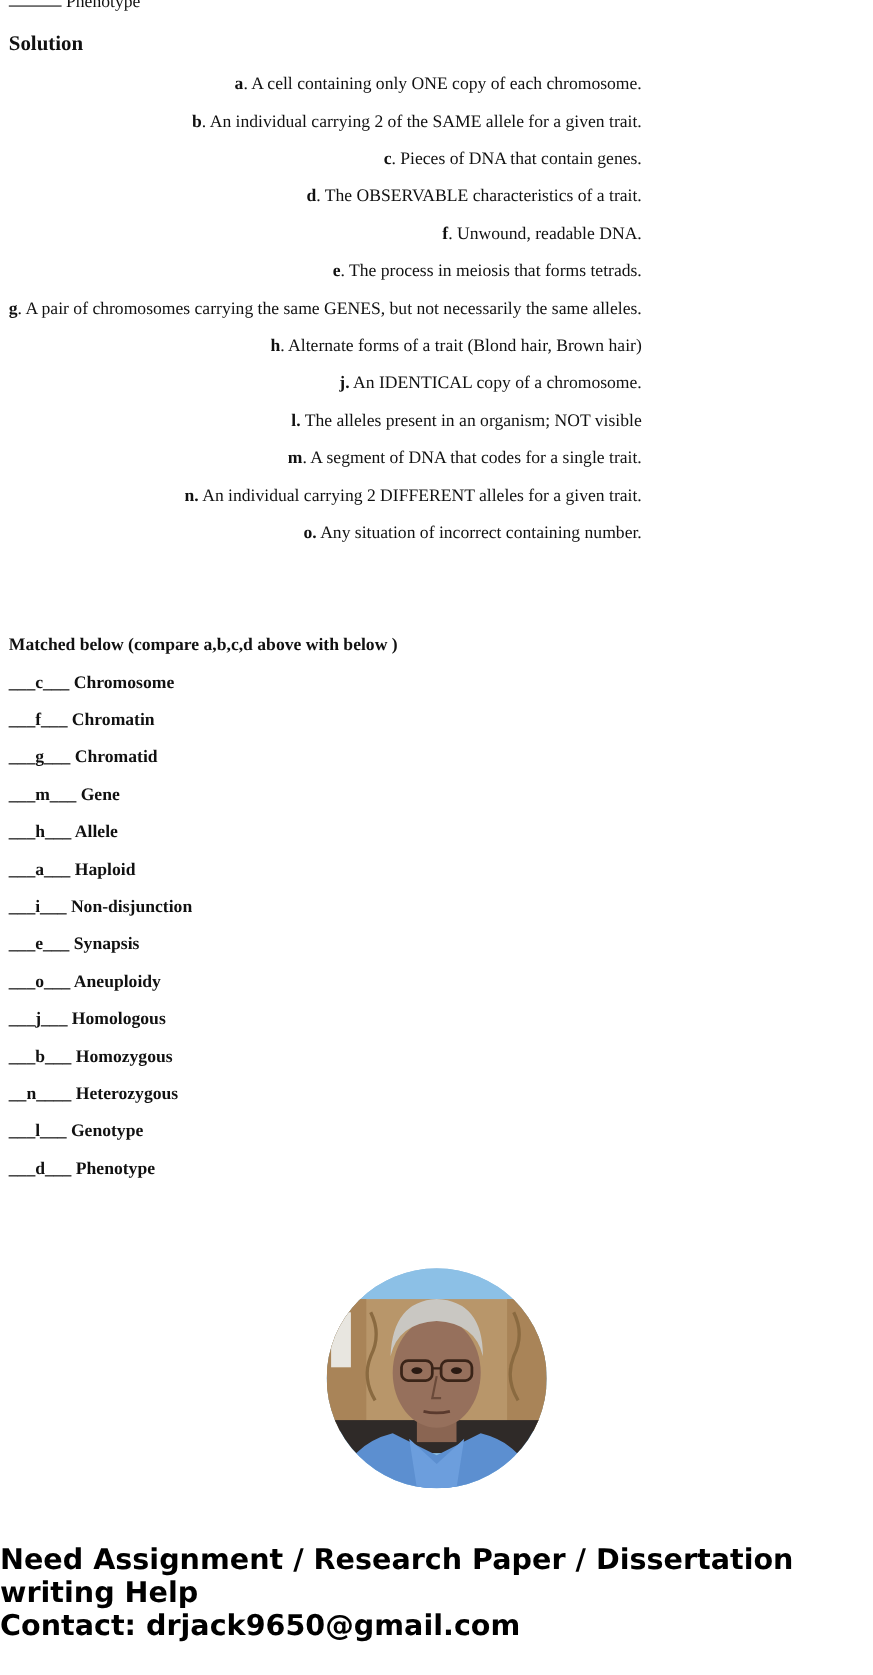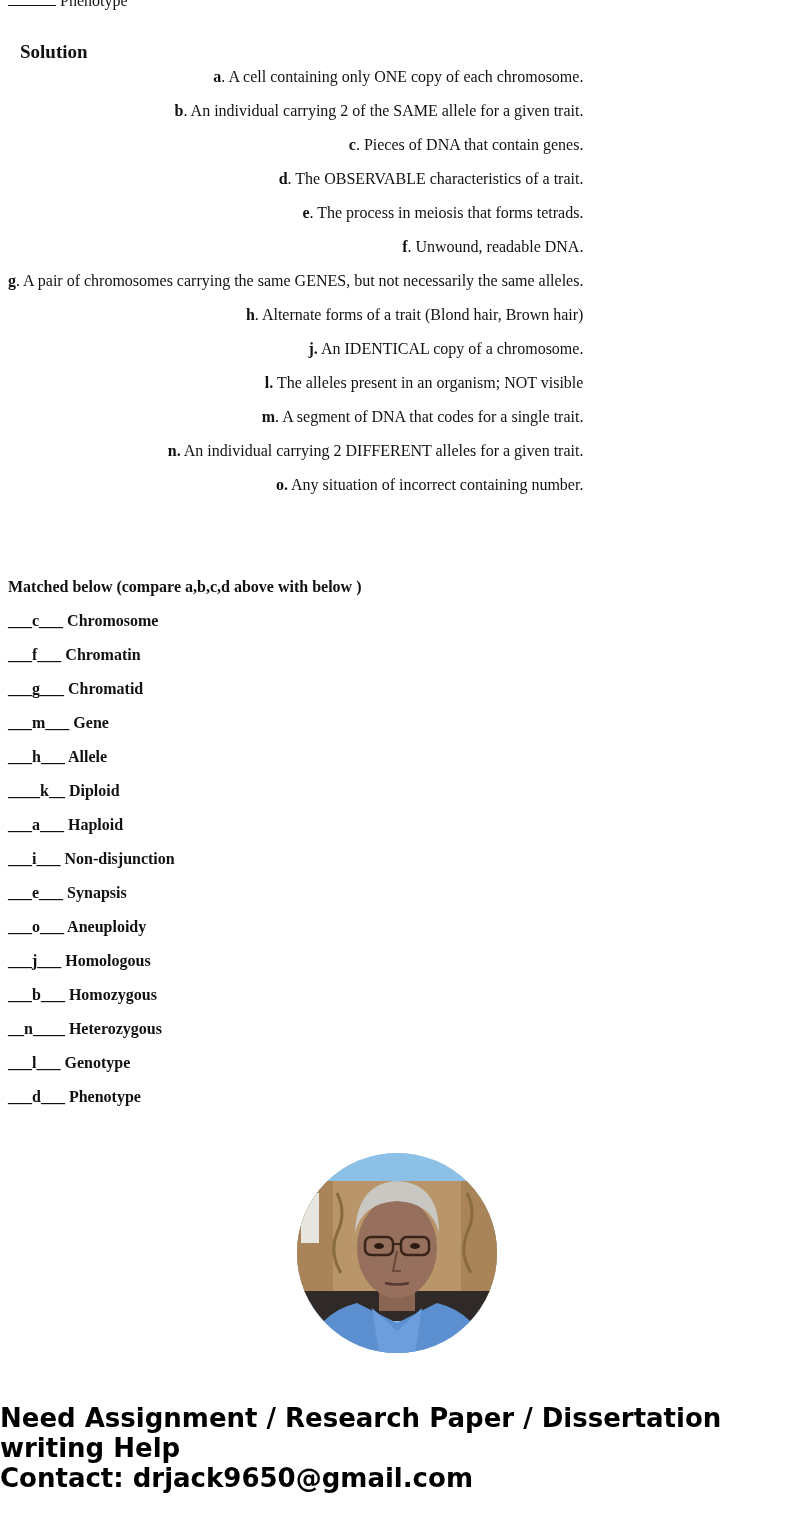--- a/index.html
+++ b/index.html
@@ -35,21 +35,21 @@
       width: 48px;
       border-bottom: 1.5px solid #111;
       height: 14px;
       vertical-align: baseline;
       margin-right: 4px;
     }
     h3.solution {
       position: absolute;
       top: 29px;
       left: 0;
-      margin: 12px;
+      margin: 0;
       font-size: 19px;
       font-weight: bold;
       line-height: 22px;
     }
     .defs {
       position: absolute;
       top: 68px;
       left: 0;
       margin: 0;
       padding: 0;
@@ -125,40 +125,39 @@
     <span class="blank"></span><span>Phenotype</span>
   </div>
 
   <h3 class="solution">Solution</h3>
 
   <ul class="defs">
     <li><span class="letter">a</span><span>.</span><span> A cell containing only ONE copy of each chromosome.</span></li>
     <li><span class="letter">b</span><span>.</span><span> An individual carrying 2 of the SAME allele for a given trait.</span></li>
     <li><span class="letter">c</span><span>.</span><span> Pieces of DNA that contain genes.</span></li>
     <li><span class="letter">d</span><span>.</span><span> The OBSERVABLE characteristics of a trait.</span></li>
+    <li><span class="letter">f</span><span>.</span><span> Unwound, readable DNA.</span></li>
     <li><span class="letter">e</span><span>.</span><span> The process in meiosis that forms tetrads.</span></li>
-    <li><span class="letter">f</span><span>.</span><span> Unwound, readable DNA.</span></li>
     <li><span class="letter">g</span><span>.</span><span> A pair of chromosomes carrying the same GENES, but not necessarily the same alleles.</span></li>
     <li><span class="letter">h</span><span>.</span><span> Alternate forms of a trait (Blond hair, Brown hair)</span></li>
     <li><span class="letter">j.</span><span></span><span> An IDENTICAL copy of a chromosome.</span></li>
     <li><span class="letter">l.</span><span></span><span> The alleles present in an organism; NOT visible</span></li>
     <li><span class="letter">m</span><span>.</span><span> A segment of DNA that codes for a single trait.</span></li>
     <li><span class="letter">n.</span><span></span><span> An individual carrying 2 DIFFERENT alleles for a given trait.</span></li>
     <li><span class="letter">o.</span><span></span><span> Any situation of incorrect containing number.</span></li>
   </ul>
 
   <div class="matched-heading">Matched below (compare a,b,c,d above with below )</div>
 
   <ul class="matches">
     <li><span>___c___</span><span> Chromosome</span></li>
     <li><span>___f___</span><span> Chromatin</span></li>
     <li><span>___g___</span><span> Chromatid</span></li>
     <li><span>___m___</span><span> Gene</span></li>
     <li><span>___h___</span><span> Allele</span></li>
-    <li><span>____k__</span><span> Diploid</span></li>
     <li><span>___a___</span><span> Haploid</span></li>
     <li><span>___i___</span><span> Non-disjunction</span></li>
     <li><span>___e___</span><span> Synapsis</span></li>
     <li><span>___o___</span><span> Aneuploidy</span></li>
     <li><span>___j___</span><span> Homologous</span></li>
     <li><span>___b___</span><span> Homozygous</span></li>
     <li><span>__n____</span><span> Heterozygous</span></li>
     <li><span>___l___</span><span> Genotype</span></li>
     <li><span>___d___</span><span> Phenotype</span></li>
   </ul>

